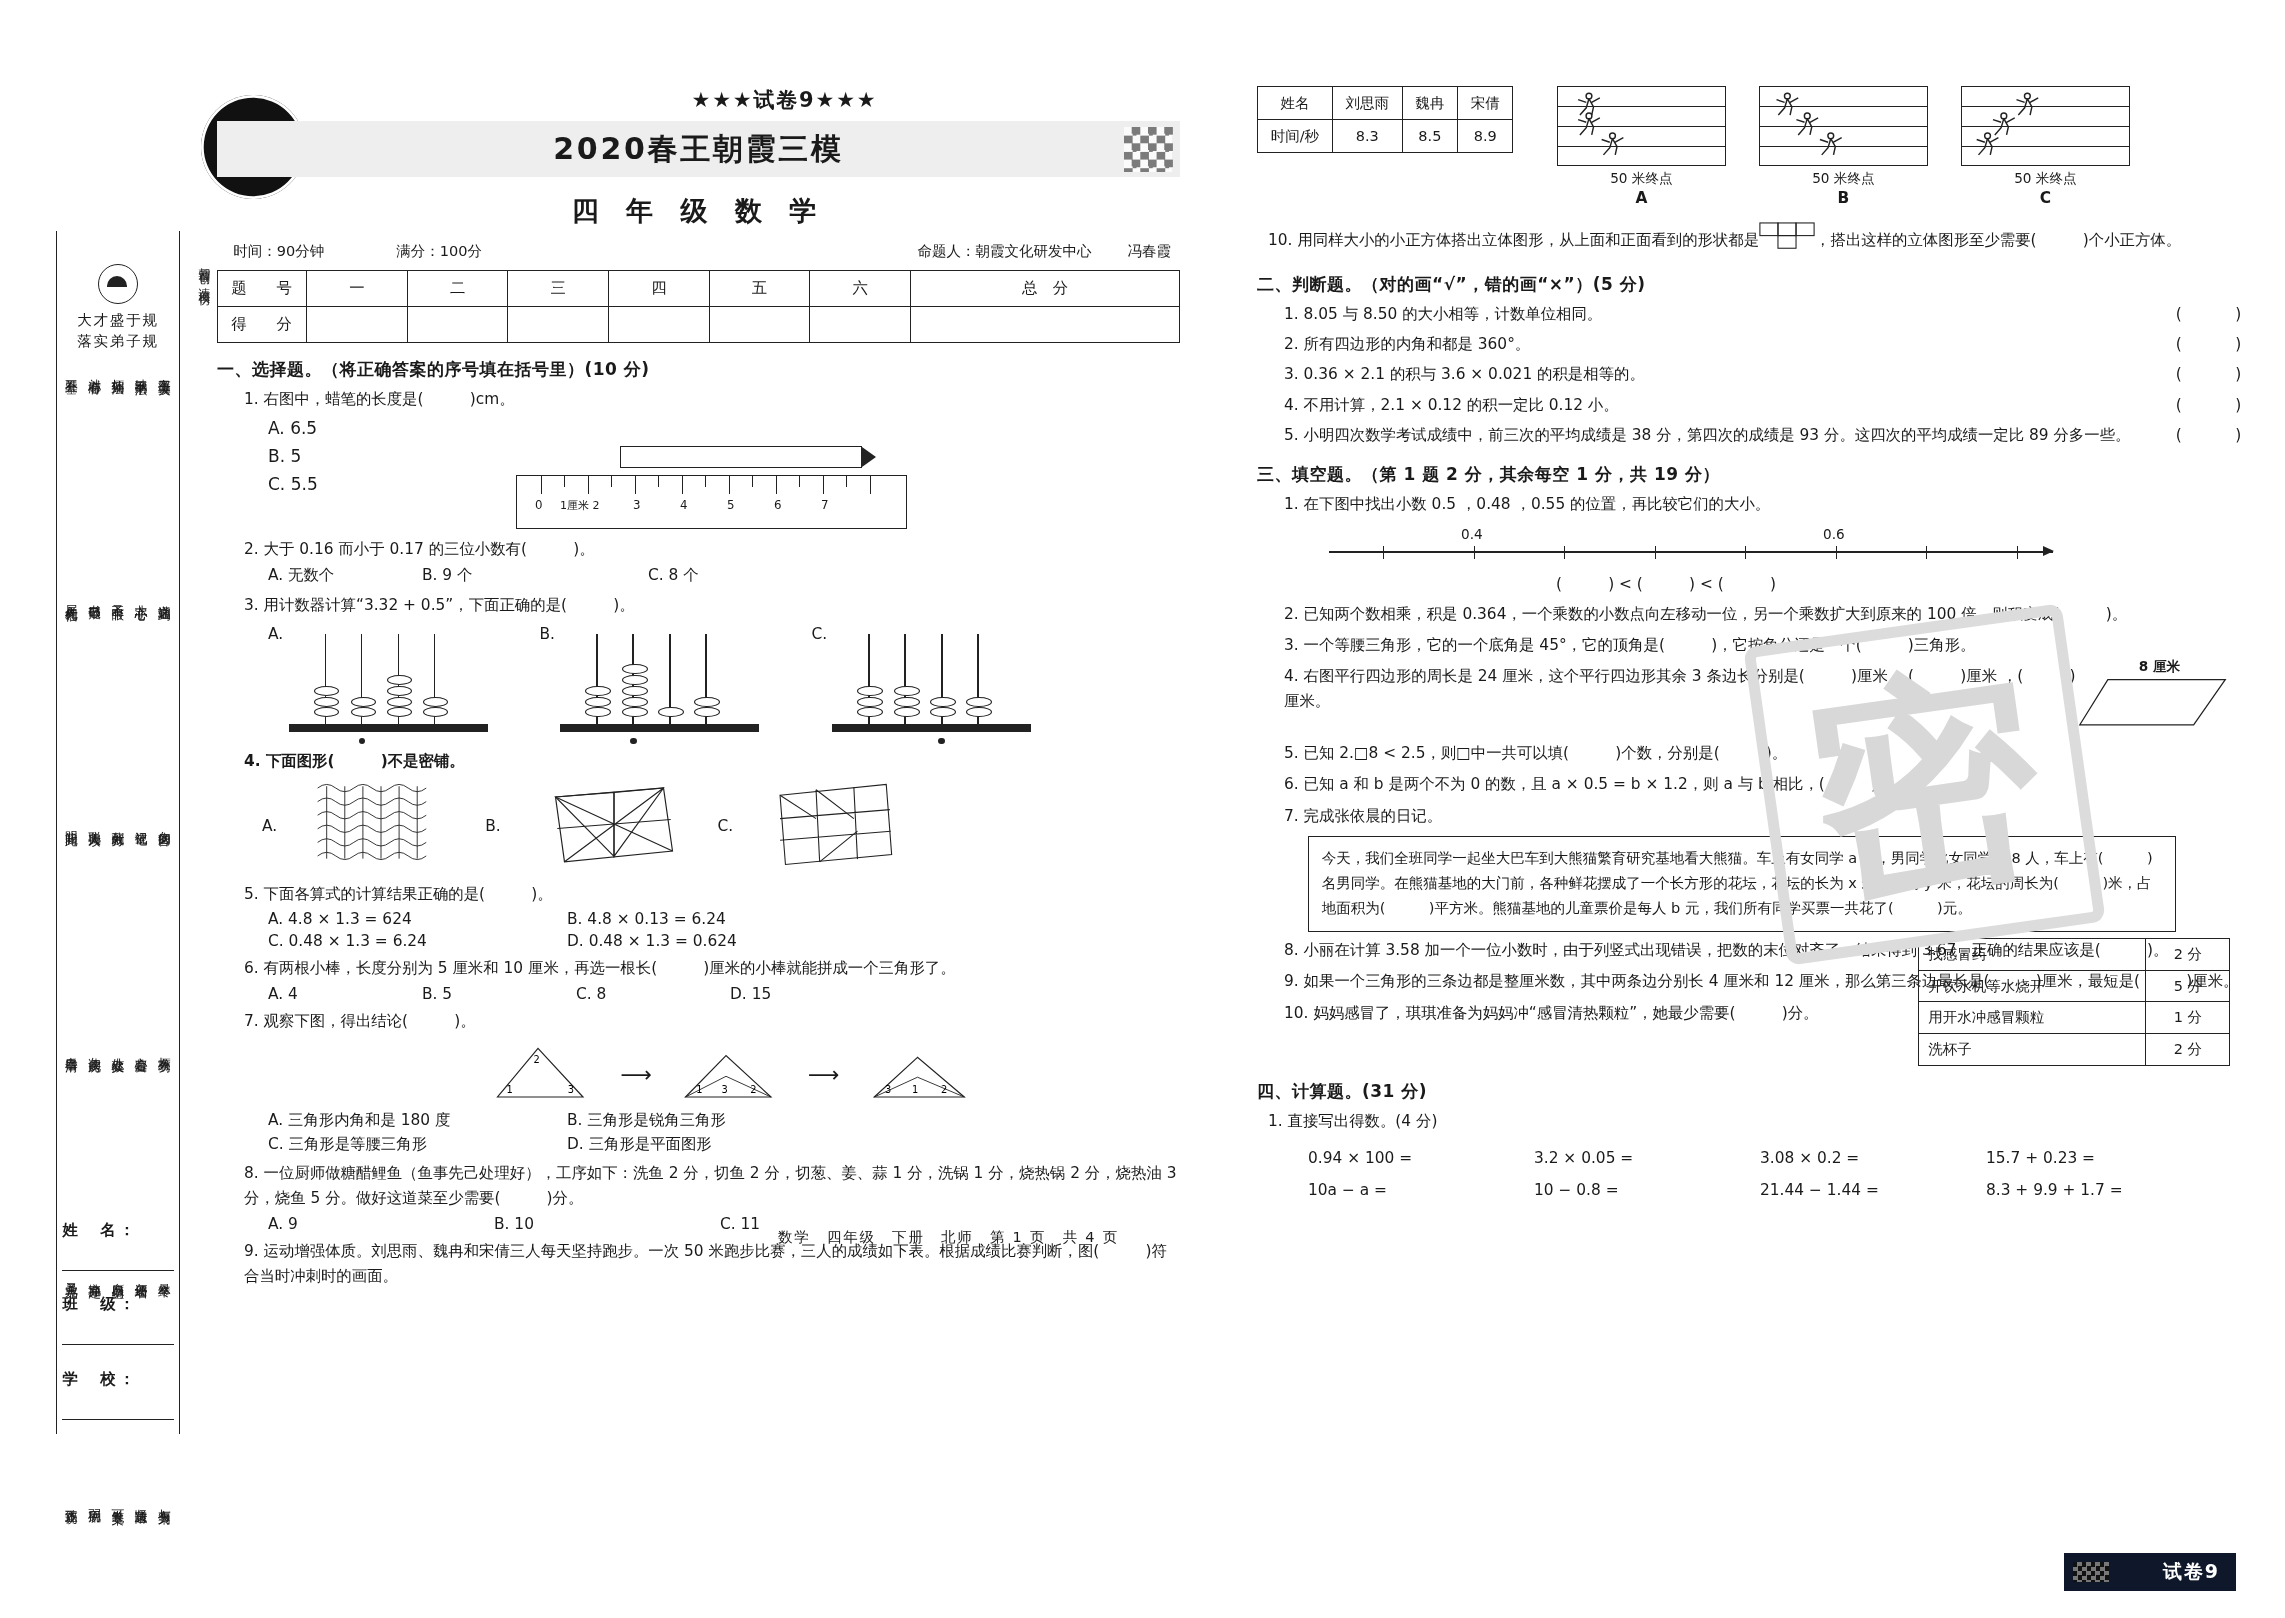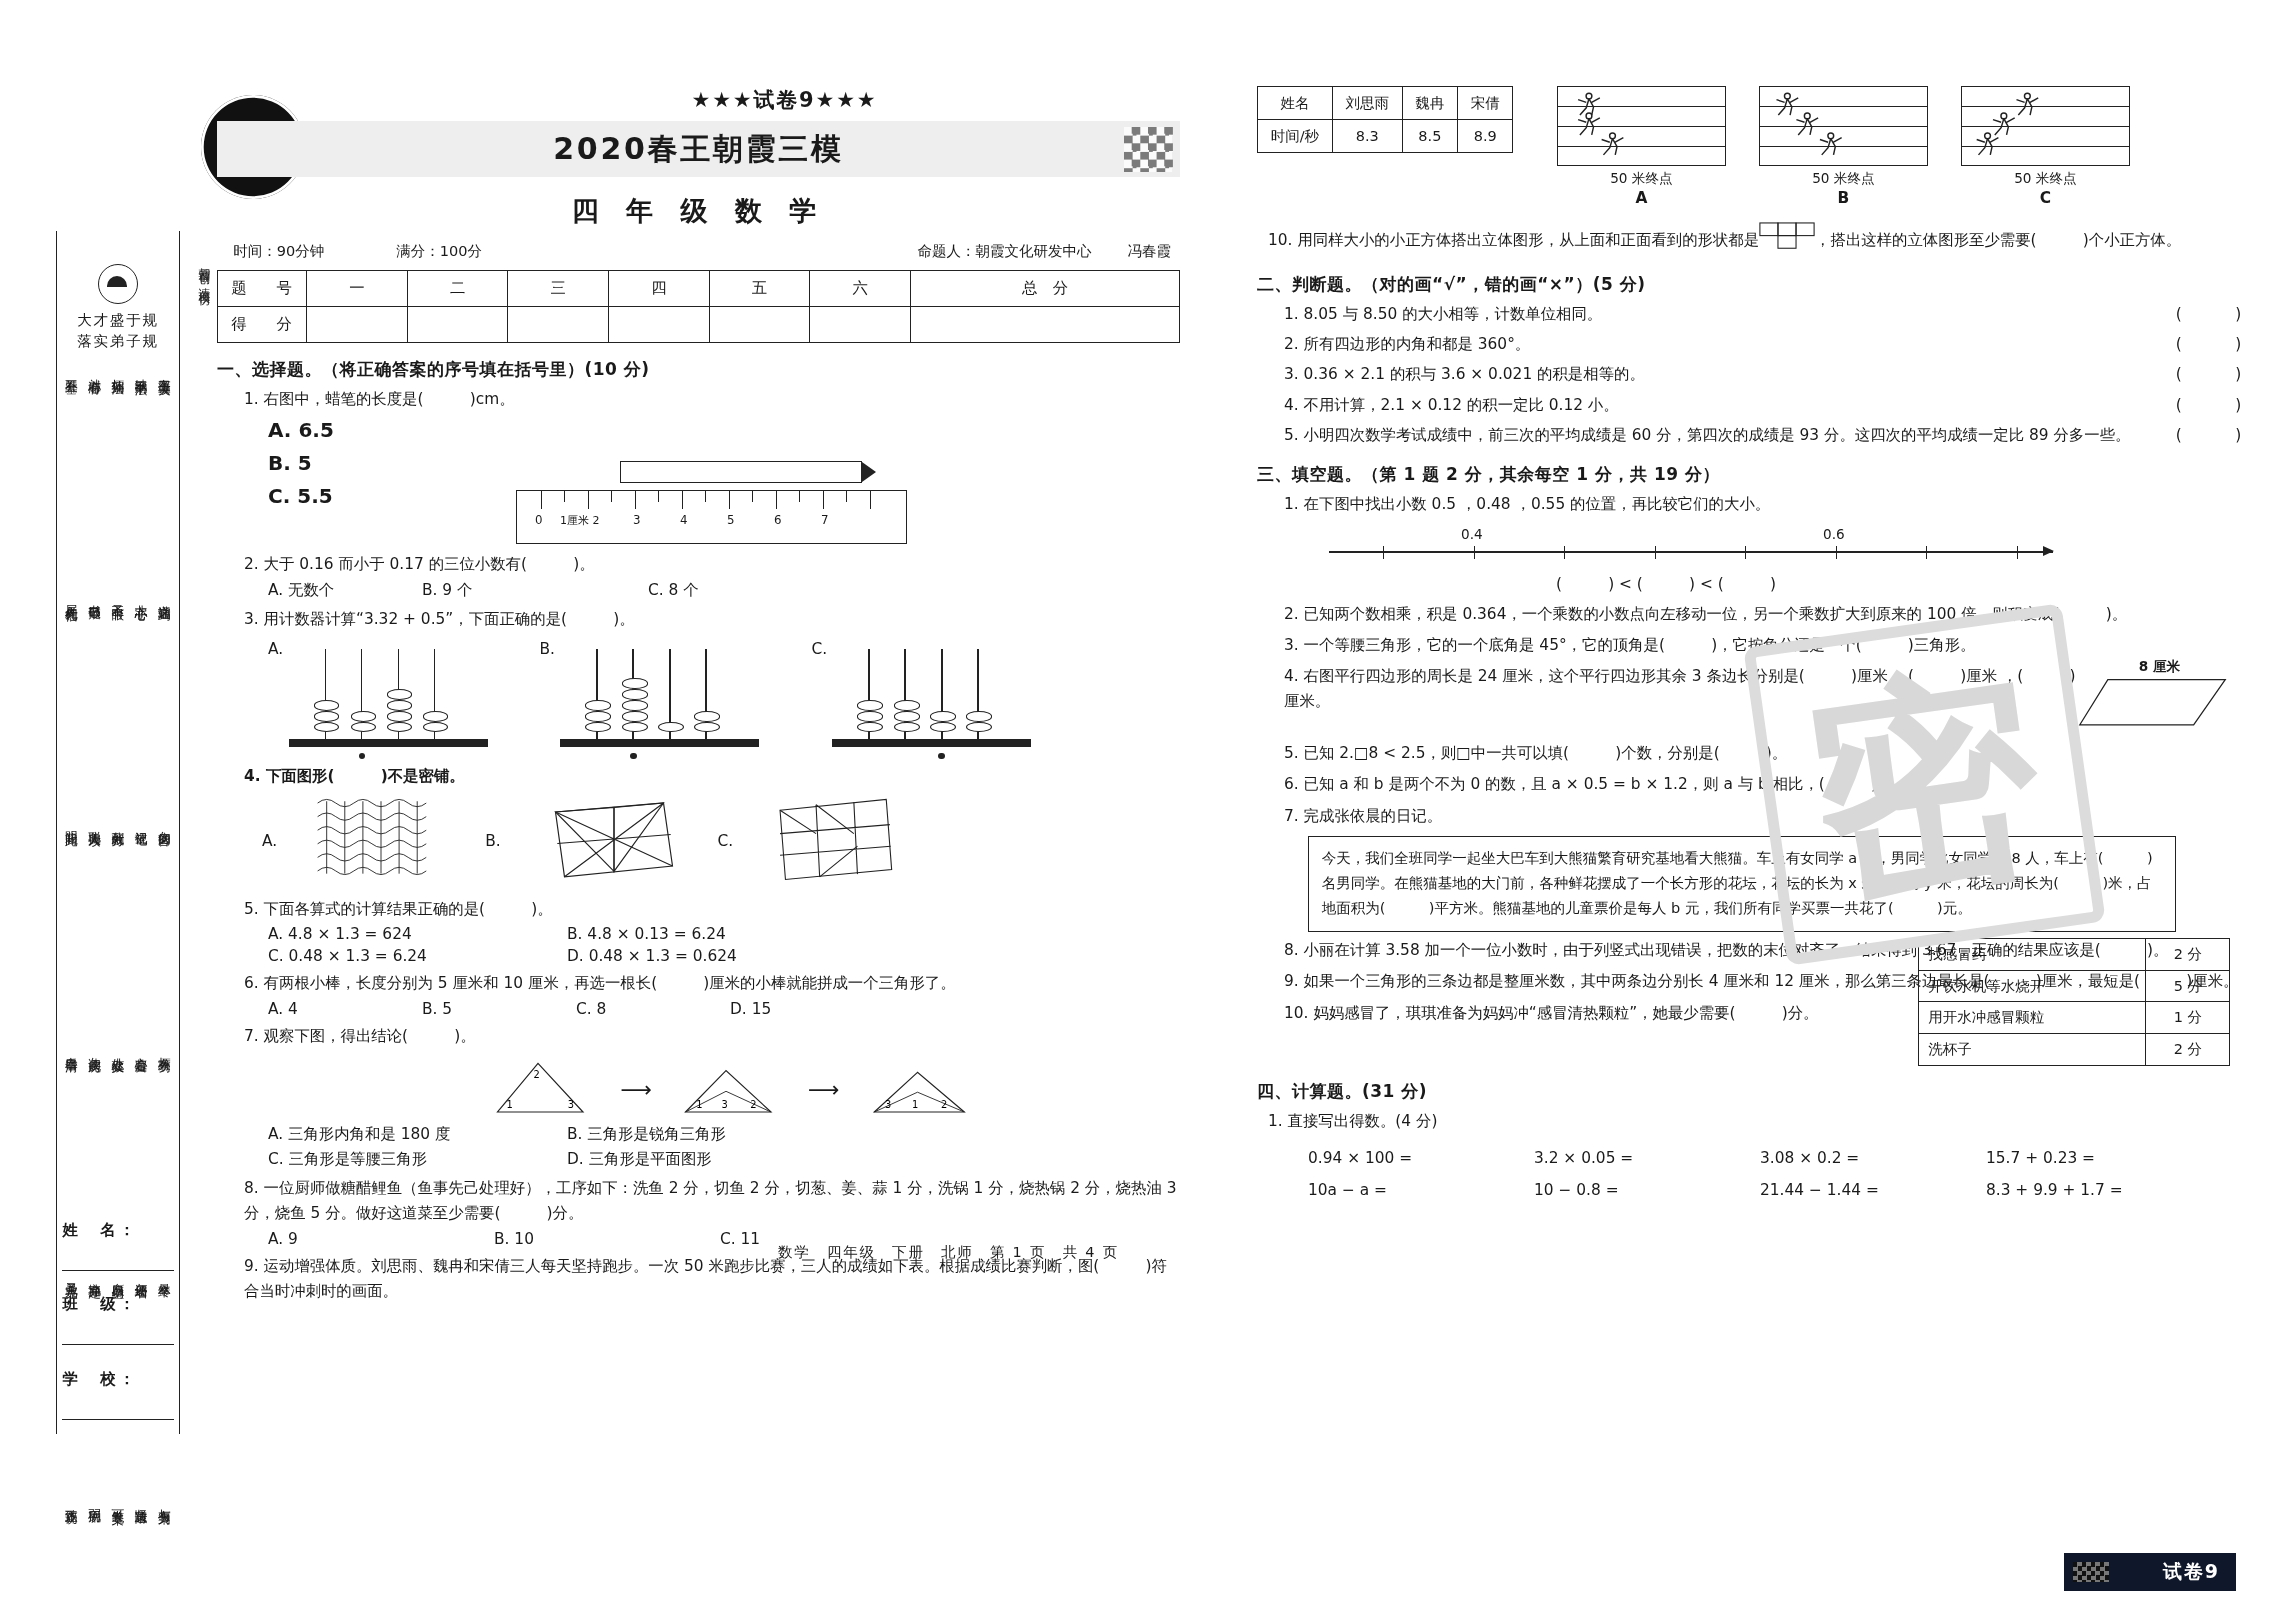--- a/index.html
+++ b/index.html
@@ -78,21 +78,21 @@
   table.score{border-collapse:collapse;width:100%;margin-top:3.6px;}
   table.score td{border:1.3px solid #222;height:33px;text-align:center;font-size:15.4px;}
   table.score td.hcell{width:80px;letter-spacing:7.2px;padding-left:7.2px;}
   
   .sec{font-size:17px;font-weight:bold;margin:14.5px 0 5.4px 0;letter-spacing:0.5px;}
   .q{font-size:15.4px;line-height:1.62;margin:6.3px 0 0 27px;}
   .opts{display:flex;margin:3.6px 0 0 51px;font-size:15.4px;}
   .opts span{display:inline-block;}
   .opts.w4 span{width:154px;}
   .opts.w2 span{width:299px;}
-  .opt-stack{margin:1.8px 0 0 51px;font-size:20px;line-height:1.65;font-weight:bold;}
+  .opt-stack{margin:1.8px 0 0 51px;font-size:17px;line-height:1.65;}
   
   .ruler-wrap{position:relative;height:100px;margin-left:299px;margin-top:-54px;}
   .pencil{position:absolute;left:104px;top:1.8px;width:240px;height:20px;border:1.4px solid #222;background:#fff;}
   .pencil:after{content:"";position:absolute;right:-14.5px;top:0;border-left:14.5px solid #222;border-top:10px solid transparent;border-bottom:10px solid transparent;}
   .ruler{position:absolute;left:0;top:31px;width:389px;height:52px;border:1.4px solid #222;background:#fff;}
   .ruler .tick{position:absolute;top:0;width:0.9px;height:11px;background:#222;}
   .ruler .tick.maj{height:18px;}
   .ruler .num{position:absolute;top:22px;font-size:11.8px;}
   .ruler .unit{position:absolute;top:22px;font-size:11px;}
   
@@ -603,21 +603,21 @@
     </div>
     <div class="judge-line">
       <span class="t">3. 0.36 × 2.1 的积与 3.6 × 0.021 的积是相等的。</span>
       <span class="p">(　　　)</span>
     </div>
     <div class="judge-line">
       <span class="t">4. 不用计算，2.1 × 0.12 的积一定比 0.12 小。</span>
       <span class="p">(　　　)</span>
     </div>
     <div class="judge-line">
-      <span class="t">5. 小明四次数学考试成绩中，前三次的平均成绩是 60 分，第四次的成绩是 93 分。这四次的平均成绩一定比 89 分多一些。</span>
+      <span class="t">5. 小明四次数学考试成绩中，前三次的平均成绩是 38 分，第四次的成绩是 93 分。这四次的平均成绩一定比 89 分多一些。</span>
       <span class="p" style="align-self:flex-end;">(　　　)</span>
     </div>
 
     <div class="sec">三、填空题。（第 1 题 2 分，其余每空 1 分，共 19 分）</div>
 
     <div class="q">
       <span>1.</span>
       <span>在下图中找出小数 0.5 ，0.48 ，0.55 的位置，再比较它们的大小。</span>
     </div>
     <div class="numline">

